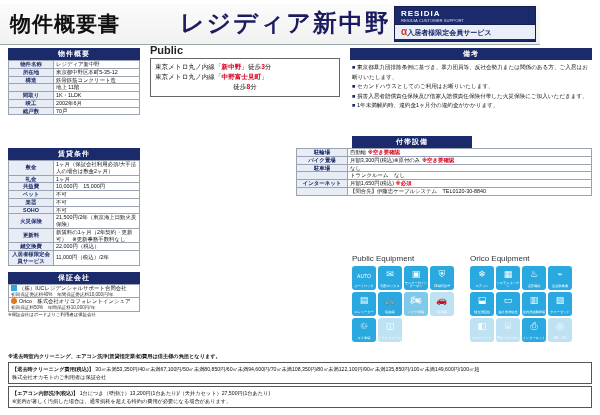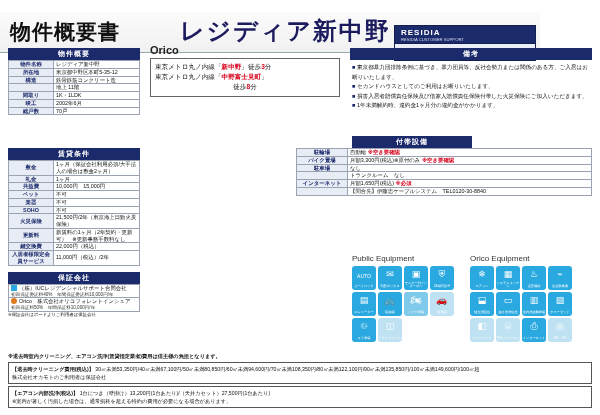--- a/index.html
+++ b/index.html
@@ -7,38 +7,38 @@
     width:600px;height:415px;
     background:#ffffff;
     font-family:"Liberation Sans","DejaVu Sans",sans-serif;
     font-size:6px;color:#111;
     position:relative;overflow:hidden;
   }
   .page{position:absolute;inset:0;}
 
   
   .header{
-    position:absolute;left:0;top:12px;width:540px;height:40px;
+    position:absolute;left:0;top:4px;width:540px;height:40px;
     background:linear-gradient(180deg,#fbfbfb 0%,#f1f1f1 100%);
     border-bottom:1px solid #9aa;
     text-decoration:underline;
   }
   .title-main{
     position:absolute;left:10px;top:6px;
     font-size:21px;font-weight:bold;letter-spacing:1px;color:#111;
     font-family:"DejaVu Sans",sans-serif;
   }
   .title-sub{
     position:absolute;left:180px;top:3px;
     font-size:24px;font-weight:bold;letter-spacing:2px;color:#1b1b5e;
     font-family:"DejaVu Sans",sans-serif;
   }
   .brand{
     position:absolute;right:4px;top:2px;width:140px;height:34px;
-    background:#1b2a6b;color:#fff;border:1px solid #13204f;margin-top:11px;
+    background:#1b2a6b;color:#fff;border:1px solid #13204f;
   }
   .brand .b1{font-size:8px;font-weight:bold;letter-spacing:1px;padding:2px 0 0 6px;}
   .brand .b2{font-size:4.2px;padding:0 0 0 6px;color:#d8dcf0;}
   .brand .b3{
     margin-top:1px;background:#e9eef8;color:#1b2a6b;
     font-size:7px;font-weight:bold;padding:1px 0 1px 6px;border-top:1px solid #13204f;
   }
   .brand .alpha{color:#c0392b;font-size:10px;font-weight:bold;}
 
   
@@ -211,21 +211,21 @@
           <div><span class="logo-dot"></span><span>Orico　株式会社オリコフォレントインシュア</span></div>
           <div class="sub">初回保証料50%　年間保証料10,000円/年</div>
         </td>
       </tr>
     </tbody>
       </table>
     <div class="tiny">※保証会社はボードよりご利用者は保証会社</div>
   </div>
 
   <div id="block-access">
-    <div class="access-title">Orico</div>
+    <div class="access-title">Public</div>
     <div class="access-box">
       <div>
         <span>東京メトロ丸ノ内線「</span><span class="red">新中野</span><span>」徒歩</span><span class="red">3</span><span>分</span>
       </div>
       <div>
         <span>東京メトロ丸ノ内線「</span><span class="red">中野富士見町</span><span>」</span>
       </div>
       <div class="ctr">
         <span>徒歩</span><span class="red">8</span><span>分</span>
       </div>

